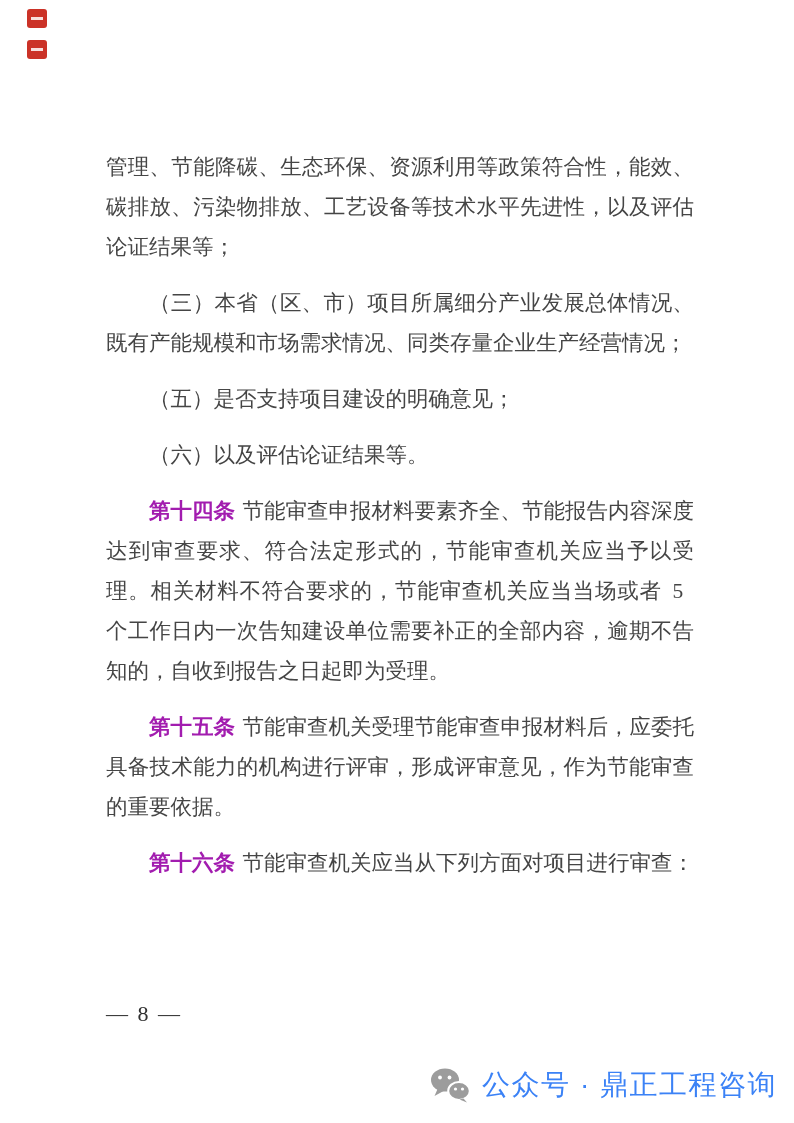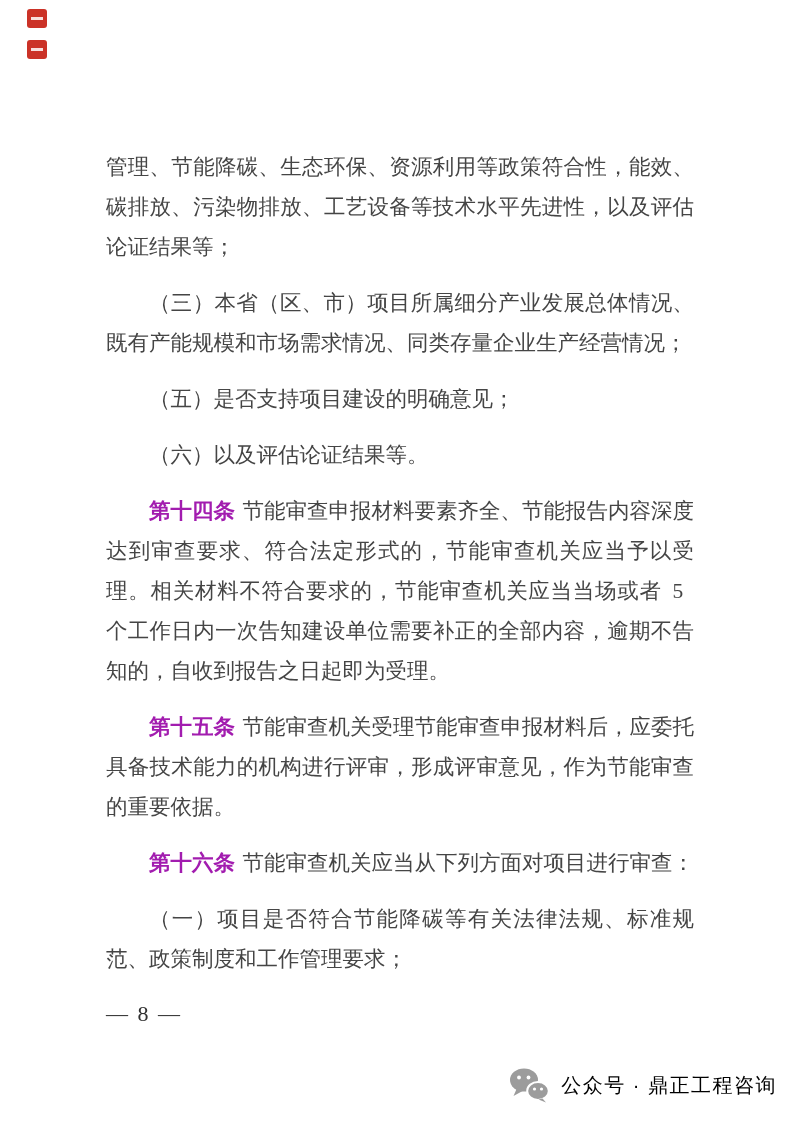--- a/index.html
+++ b/index.html
@@ -89,22 +89,22 @@
     position: absolute;
     top: 1064px;
     right: 17px;
     height: 42px;
     display: flex;
     align-items: center;
     gap: 12px;
   }
   .watermark .wm-text {
     font-family: "Liberation Sans", "DejaVu Sans", sans-serif;
-    font-size: 20px;
-    color: #000000;
+    font-size: 28px;
+    color: #3b82f6;
     letter-spacing: 1.5px;
     white-space: nowrap;
   }
   .watermark svg {
     display: block;
   }
 </style>
 </head>
 <body>
 
@@ -116,21 +116,20 @@
   </div>
 
   <main class="doc-body" id="doc-body">
       <p class="">管理、节能降碳、生态环保、资源利用等政策符合性，能效、碳排放、污染物排放、工艺设备等技术水平先进性，以及评估论证结果等；</p>
       <p class="indent">（三）本省（区、市）项目所属细分产业发展总体情况、既有产能规模和市场需求情况、同类存量企业生产经营情况；</p>
       <p class="indent">（五）是否支持项目建设的明确意见；</p>
       <p class="indent">（六）以及评估论证结果等。</p>
       <p class="indent"><b class="lead">第十四条</b>节能审查申报材料要素齐全、节能报告内容深度达到审查要求、符合法定形式的，节能审查机关应当予以受理。相关材料不符合要求的，节能审查机关应当当场或者 5 个工作日内一次告知建设单位需要补正的全部内容，逾期不告知的，自收到报告之日起即为受理。</p>
       <p class="indent"><b class="lead">第十五条</b>节能审查机关受理节能审查申报材料后，应委托具备技术能力的机构进行评审，形成评审意见，作为节能审查的重要依据。</p>
       <p class="indent"><b class="lead">第十六条</b>节能审查机关应当从下列方面对项目进行审查：</p>
-      <p class="indent">（一）项目是否符合节能降碳等有关法律法规、标准规范、政策制度和工作管理要求；</p>
     </main>
 
   <div class="page-number">— 8 —</div>
 
   <div class="watermark">
     <svg width="40" height="36" viewBox="0 0 40 36" aria-hidden="true">
 
       <ellipse cx="15" cy="13" rx="14" ry="11.6" fill="#9c9c9c"></ellipse>
       <path d="M8 21 L4.5 29 L14.5 23.5 Z" fill="#9c9c9c"></path>
       <circle cx="10" cy="10.5" r="1.9" fill="#ffffff"></circle>

